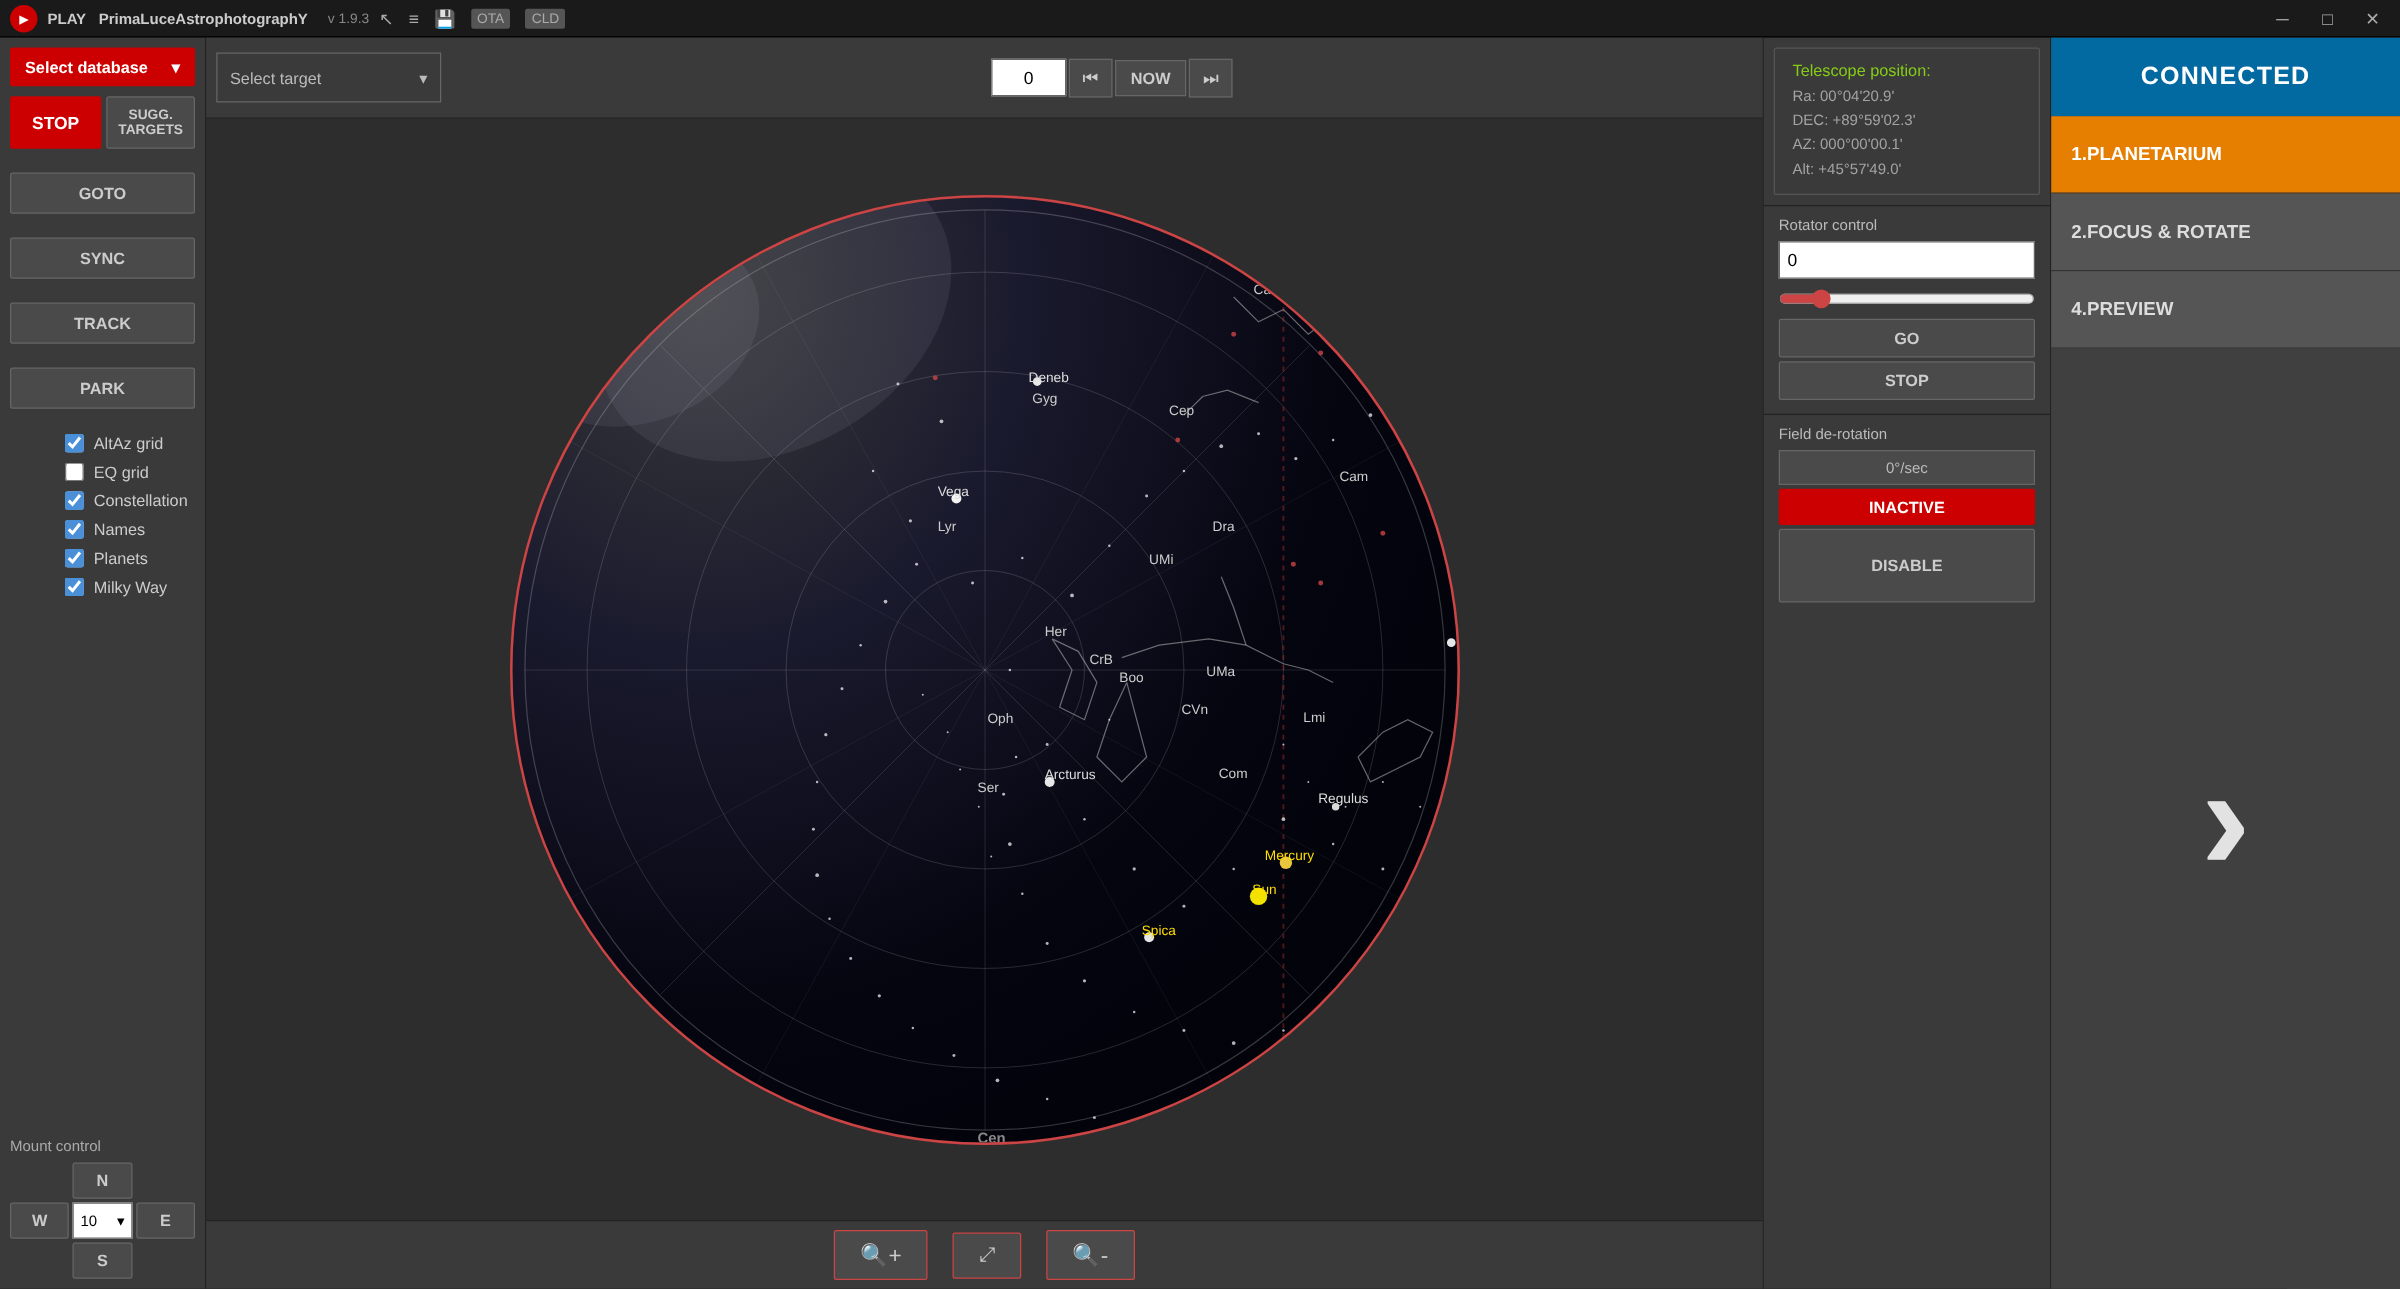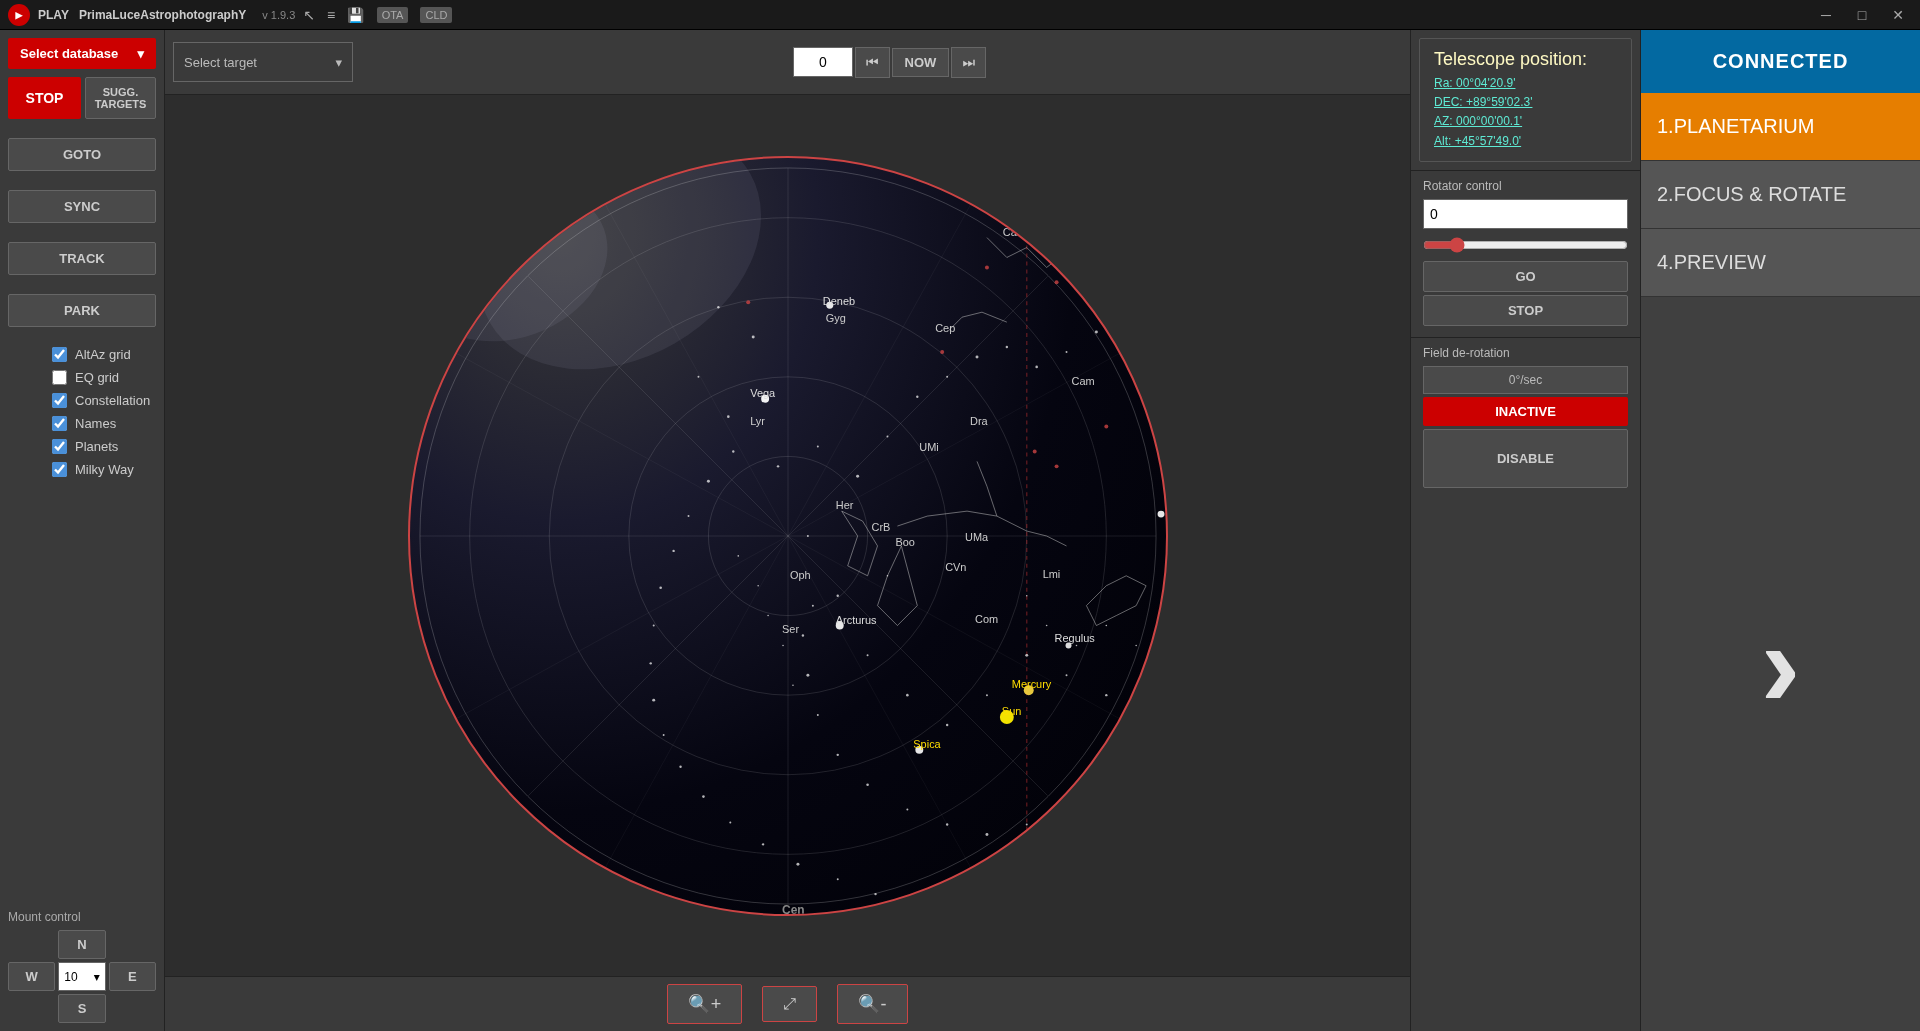--- a/index.html
+++ b/index.html
@@ -307,22 +307,22 @@
     }
 
     
     .telescope-pos {
       background: #3a3a3a;
       border: 1px solid #555;
       padding: 10px 14px;
       margin: 8px;
       border-radius: 2px;
     }
-    .telescope-pos-title { color: #fef9c3; font-size: 18px; margin-bottom: 4px; }
-    .telescope-pos-values { color: #5eead4; font-size: 12px; line-height: 1.6; text-decoration: underline; }
+    .telescope-pos-title { color: #84cc16; font-size: 13px; margin-bottom: 4px; }
+    .telescope-pos-values { color: #a3a3a3; font-size: 12px; line-height: 1.6; }
 
     
     .rotator-section {
       padding: 8px 12px;
       border-top: 1px solid #222;
     }
     .rotator-title { color: #bbb; font-size: 12px; margin-bottom: 6px; }
     .rotator-input {
       background: #fff;
       color: #000;
@@ -408,22 +408,22 @@
       padding: 20px;
       text-align: center;
       letter-spacing: 1px;
     }
 
     .menu-item {
       background: #555;
       color: #ddd;
       padding: 22px 16px;
       border-bottom: 1px solid #333;
-      font-size: 20px;
-      font-weight: normal;
+      font-size: 15px;
+      font-weight: bold;
       cursor: pointer;
     }
     .menu-item.active {
       background: #e67e00;
       color: white;
     }
 
     .play-logo-area {
       flex: 1;
       display: flex;

